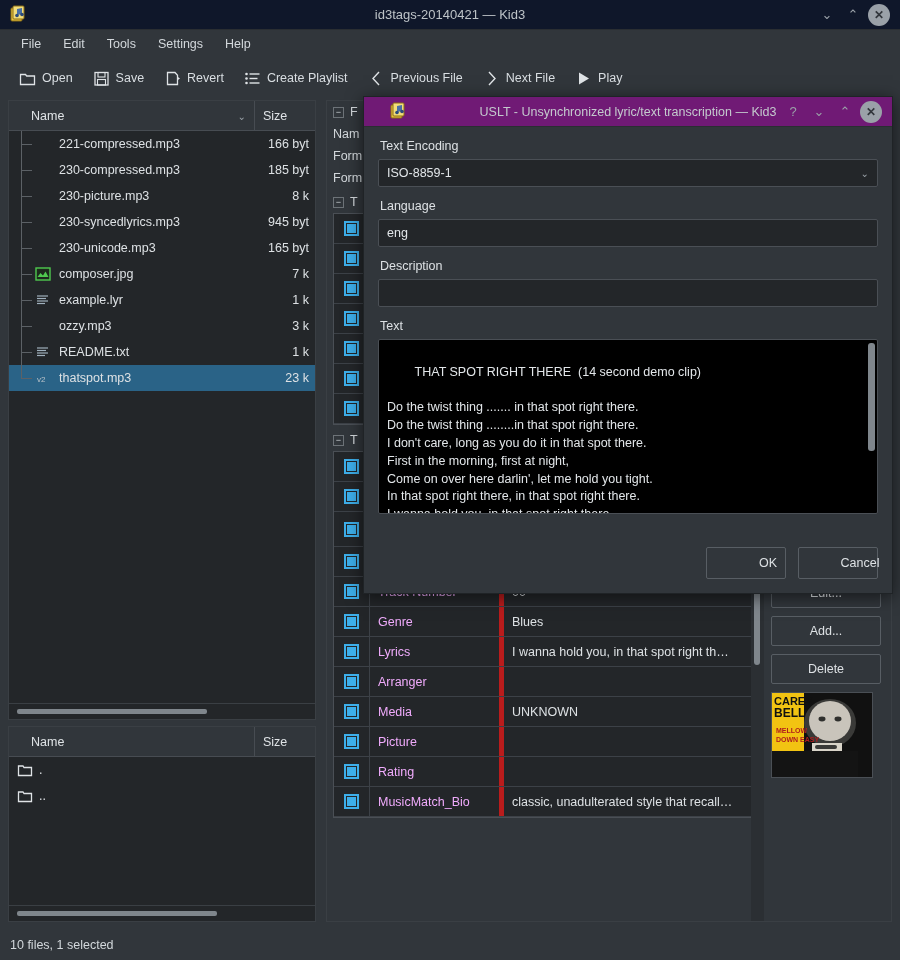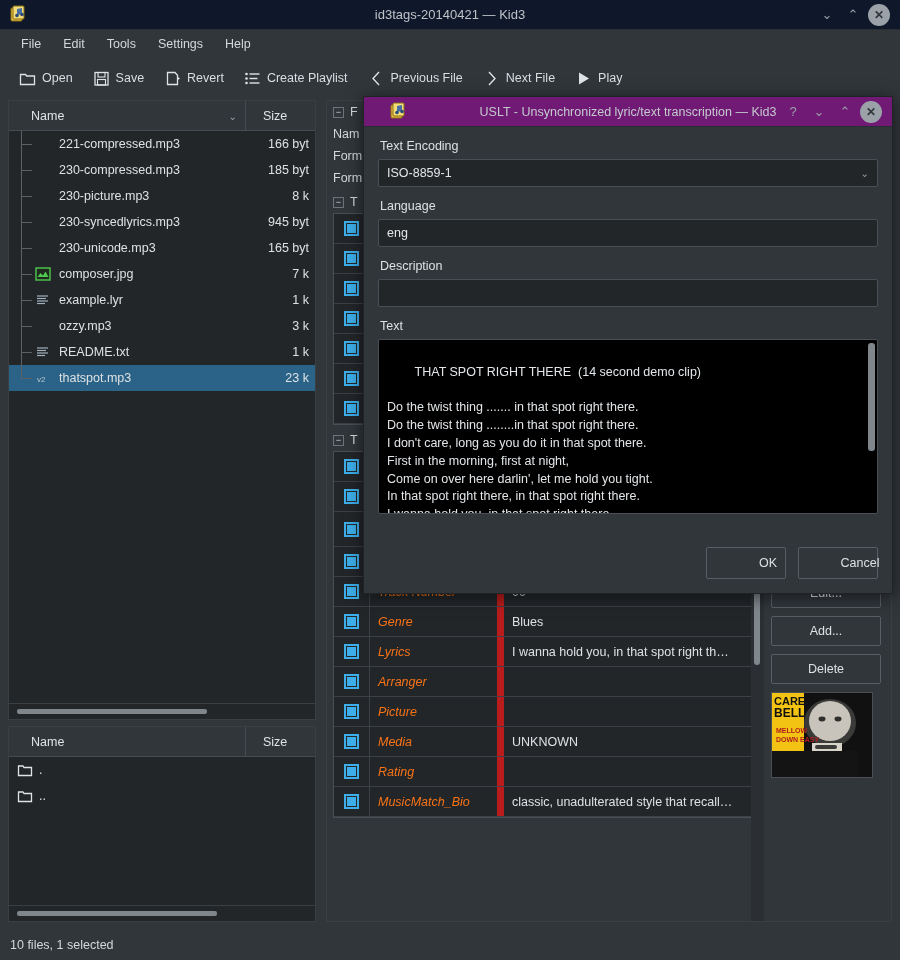--- a/index.html
+++ b/index.html
@@ -61,21 +61,21 @@
   .mainarea { position:absolute; left:0; top:98px; width:900px; height:832px; }
 
   
   .leftcol { position:absolute; left:8px; top:2px; width:308px; height:822px; }
 
   .filepanel {
     position:absolute; left:0; top:0; width:308px; height:620px;
     background:#232629; border:1px solid #3a3f44;
   }
   .fp-head {
-    display:flex; height:30px; background:#31363b; border-bottom:1px solid #474c52;gap:9px;
+    display:flex; height:30px; background:#31363b; border-bottom:1px solid #474c52;
   }
   .fp-col-name {
     flex:1; display:flex; align-items:center; padding-left:22px; font-size:12.5px;
     color:#dfe3e6; border-right:1px solid #474c52; position:relative;
   }
   .sortcaret { position:absolute; right:8px; top:10px; color:#9aa1a8; font-size:10px; }
   .fp-col-size { width:60px; display:flex; align-items:center; padding-left:8px;
     font-size:12.5px; color:#dfe3e6; }
 
   .fp-list { position:absolute; left:0; top:30px; right:0; bottom:16px; overflow:hidden; }
@@ -140,21 +140,21 @@
     width:36px; display:flex; align-items:center; justify-content:center;
     border-right:1px solid #3c4147; flex:none;
   }
   .cbx {
     width:15px; height:15px; border:2px solid #3daee9; background:#232629;
     display:flex; align-items:center; justify-content:center;
   }
   .cbx i { width:9px; height:9px; background:#3daee9; display:block; }
   .tt-name {
     width:134px; display:flex; align-items:center; padding-left:8px;
-    font-size:12.5px; color:#f97316; border-right:7px solid #b91c1c; flex:none;font-style:italic;
+    font-size:12.5px; color:#f0abfc; border-right:5px solid #b91c1c; flex:none;
   }
   .tt-val {
     flex:1; display:flex; flex-direction:column; justify-content:center;
     padding:3px 8px; font-size:12.5px; color:#dde1e4; overflow:hidden;
   }
   .tt-val span { white-space:nowrap; overflow:hidden; text-overflow:ellipsis; display:block;}
 
   .tt-scroll {
     position:absolute; right:0; top:0; bottom:0; width:13px; background:#2b2f33;
   }
@@ -642,34 +642,34 @@
               <div class="tt-val">
                 <span></span>
               </div>
             </div>
             <div class="tt-row">
               <div class="tt-chk">
                 <span class="cbx">
                   <i></i>
                 </span>
               </div>
+              <div class="tt-name">Media</div>
+              <div class="tt-val">
+                <span>UNKNOWN</span>
+              </div>
+            </div>
+            <div class="tt-row">
+              <div class="tt-chk">
+                <span class="cbx">
+                  <i></i>
+                </span>
+              </div>
               <div class="tt-name">Picture</div>
               <div class="tt-val">
                 <span></span>
-              </div>
-            </div>
-            <div class="tt-row">
-              <div class="tt-chk">
-                <span class="cbx">
-                  <i></i>
-                </span>
-              </div>
-              <div class="tt-name">Media</div>
-              <div class="tt-val">
-                <span>UNKNOWN</span>
               </div>
             </div>
             <div class="tt-row">
               <div class="tt-chk">
                 <span class="cbx">
                   <i></i>
                 </span>
               </div>
               <div class="tt-name">Rating</div>
               <div class="tt-val">

